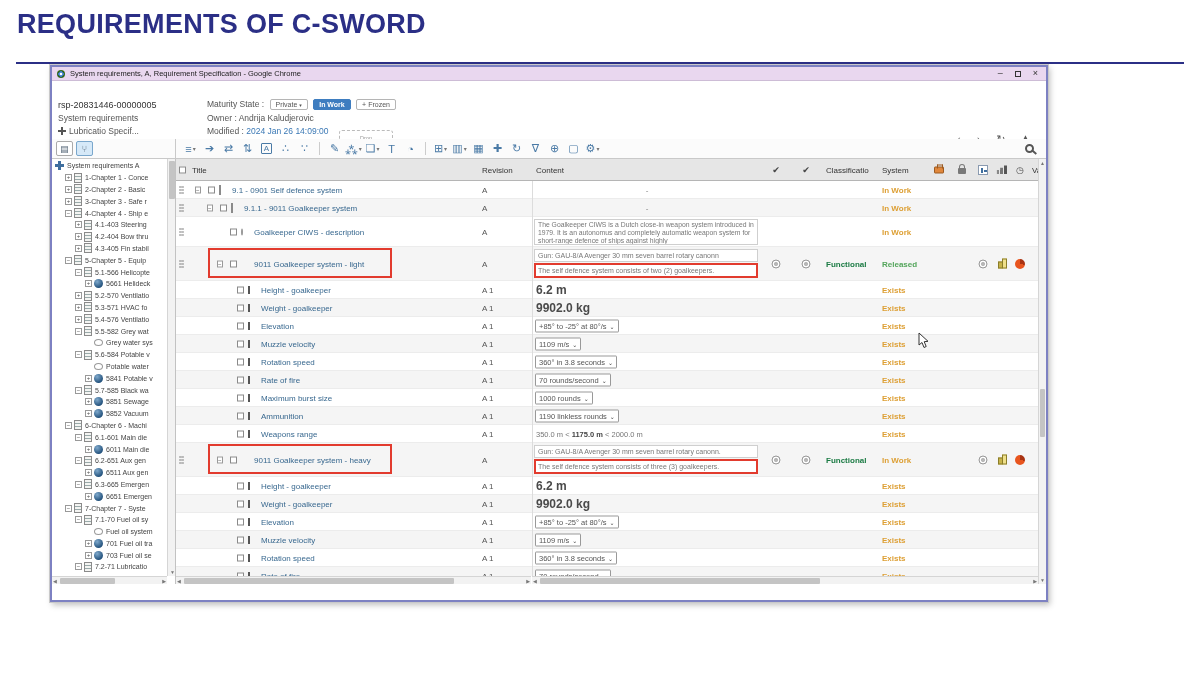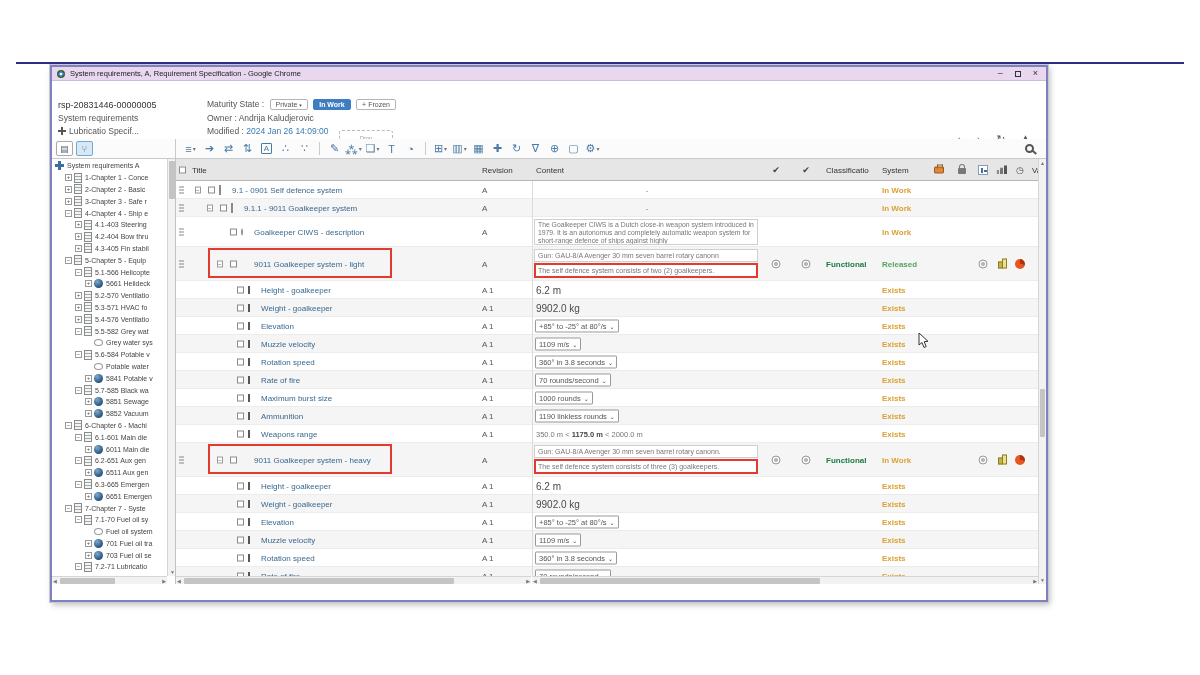--- a/index.html
+++ b/index.html
@@ -94,21 +94,21 @@
   .trow .pane-div { position:absolute; left:356px; top:0; bottom:-1px; width:1px; background:#dcdcdc; }
   .cell { position:absolute; top:50%; transform:translateY(-50%); white-space:nowrap; }
   .grip { width:5px; height:9px; background:radial-gradient(circle,#777 .8px,transparent 1px) 0 0/2.5px 3px; }
   .cb { width:7px; height:7px; border:1px solid #8a8a8a; background:#fff; }
   .t-link { color:#38688f; font-size:8px; }
   .rev { color:#555; font-size:8px; }
   .red-frame { position:absolute; left:32px; top:1px; width:184px; height:30px; border:2px solid #e23b2e; }
   .state { font-size:8px; font-weight:bold; }
   .state.amber { color:#dd9f33; } .state.green { color:#53a55b; }
   .classif { font-size:8px; font-weight:bold; color:#1b7b44; }
-  .val { font-size:10px; font-weight:normal; color:#4a4a4a; }
+  .val { font-size:12px; font-weight:bold; color:#4a4a4a; }
   .rng { font-size:7.5px; color:#777; } .rng b { color:#444; }
   .dash { color:#888; font-size:8px; }
   .selbox { display:inline-block; border:1px solid #999; background:#fff; font-size:7.5px; color:#555; padding:1px 3px; border-radius:1px; }
   .selbox .car { font-size:6px; color:#444; margin-left:3px; }
   .descbox { position:absolute; left:358px; top:2px; width:224px; height:26px; border:1px solid #cfcfcf;
              background:#fff; font-size:6.8px; line-height:8px; color:#777; padding:1px 3px; overflow:hidden; }
   .specbox1 { position:absolute; left:358px; top:2px; width:224px; height:13px; border:1px solid #cfcfcf;
               background:#fff; font-size:7px; color:#777; line-height:11px; padding:0 3px; white-space:nowrap; overflow:hidden; }
   .specbox2 { position:absolute; left:358px; top:16px; width:224px; height:15px; border:2px solid #e23b2e;
               background:#fff; font-size:7px; color:#777; line-height:11px; padding:0 2px; white-space:nowrap; overflow:hidden; }
@@ -136,20 +136,21 @@
 
   .statusbar { position:absolute; left:0; top:517px; width:994px; height:16px; background:#fafafa; border-top:1px solid #c5c5c5;
                font-size:8px; color:#444; text-align:right; padding:3px 12px 0 0; }
 
   .cursor-svg { position:absolute; left:918px; top:332px; }
 </style>
 </head>
 <body>
 
 <div class="slide">
+  <div class="slide-title">REQUIREMENTS OF C-SWORD</div>
   <div class="title-rule"></div>
 
   <div class="window">
     <div class="titlebar">
       <span class="chrome-ico"></span>
       <span>System requirements, A, Requirement Specification - Google Chrome</span>
       <span class="win-controls">
         <span>–</span>
         <span class="restore-glyph"></span>
         <span>×</span>

